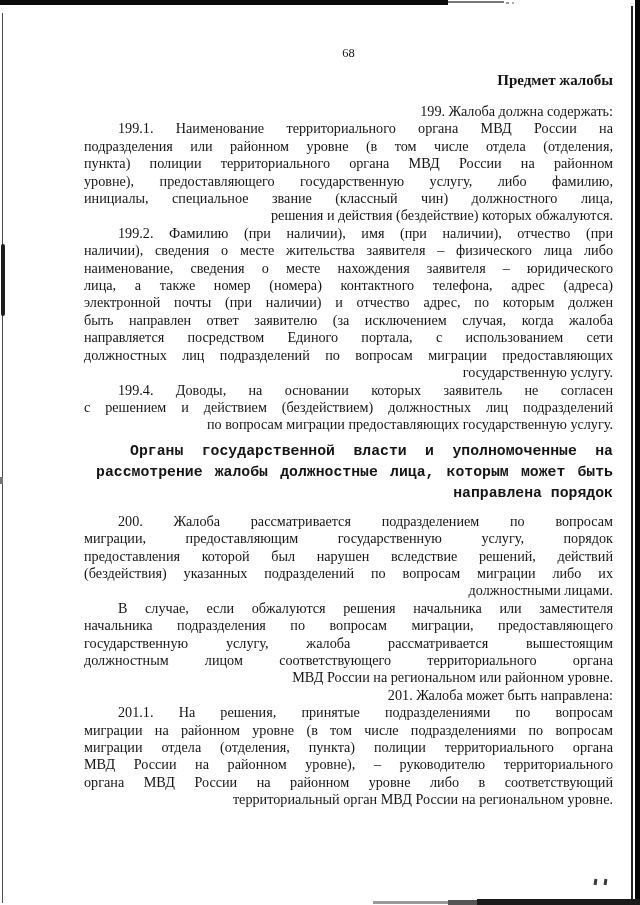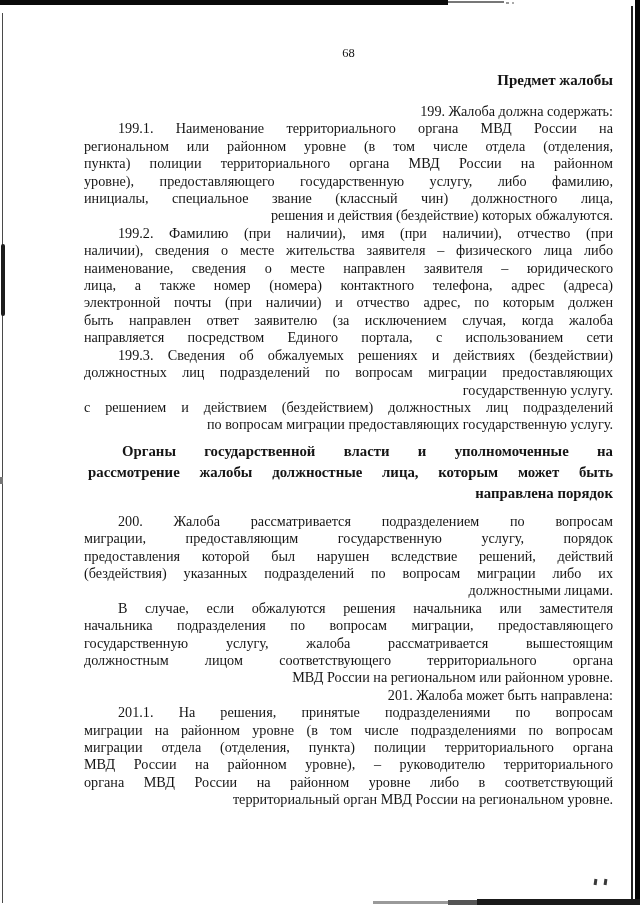--- a/index.html
+++ b/index.html
@@ -27,21 +27,21 @@
   .speck-b{left:604px;top:879px;width:2.5px;height:6px;background:#3a3a3a;transform:rotate(8deg);}
   
   .content{position:absolute;left:84px;top:0;width:529px;}
   .pagenum{margin-top:46px;text-align:center;font-size:12.5px;line-height:15px;}
   .ln{font-size:14.2px;line-height:17.4px;white-space:nowrap;text-align:right;}
   .ln.j{text-align:justify;text-align-last:justify;}
   .ln.ind{text-indent:34px;}
   .ln.b{font-weight:bold;}
   .h-first .ln{font-size:15px;line-height:20px;}
   .h-first{margin:9px 0 13px 0;}
-  .h-later{margin:7px 0 9px 4px;}
+  .h-later{margin:7px 0 9px 12px;font-family:Liberation Mono, monospace;}
   .h-later .ln{font-size:14.8px;line-height:21px;}
 </style>
 </head>
 <body>
 
 <div class="page">
 
   <div class="art top-bar-main"></div>
   <div class="art top-bar-fade"></div>
   <div class="art top-speck-1"></div>
@@ -62,41 +62,41 @@
     <div id="doc-sections">
         <div>
           <div class="h-first">
             <div class="ln b ind">Предмет жалобы</div>
           </div>
           <div>
             <div class="ln ind">199. Жалоба должна содержать:</div>
           </div>
           <div>
             <div class="ln ind j">199.1. Наименование территориального органа МВД России на</div>
-            <div class="ln j">региональном или районном уровне (в том числе отдела (отделения,</div>
+            <div class="ln j">подразделения или районном уровне (в том числе отдела (отделения,</div>
             <div class="ln j">пункта) полиции территориального органа МВД России на районном</div>
             <div class="ln j">уровне), предоставляющего государственную услугу, либо фамилию,</div>
             <div class="ln j">инициалы, специальное звание (классный чин) должностного лица,</div>
             <div class="ln">решения и действия (бездействие) которых обжалуются.</div>
           </div>
           <div>
             <div class="ln ind j">199.2. Фамилию (при наличии), имя (при наличии), отчество (при</div>
             <div class="ln j">наличии), сведения о месте жительства заявителя – физического лица либо</div>
-            <div class="ln j">наименование, сведения о месте направлен заявителя – юридического</div>
+            <div class="ln j">наименование, сведения о месте нахождения заявителя – юридического</div>
             <div class="ln j">лица, а также номер (номера) контактного телефона, адрес (адреса)</div>
             <div class="ln j">электронной почты (при наличии) и отчество адрес, по которым должен</div>
             <div class="ln j">быть направлен ответ заявителю (за исключением случая, когда жалоба</div>
             <div class="ln j">направляется посредством Единого портала, с использованием сети</div>
           </div>
           <div>
-            <div class="ln ind j">199.3. Сведения об обжалуемых решениях и действиях (бездействии)</div>
             <div class="ln j">должностных лиц подразделений по вопросам миграции предоставляющих</div>
             <div class="ln">государственную услугу.</div>
           </div>
           <div>
+            <div class="ln ind j">199.4. Доводы, на основании которых заявитель не согласен</div>
             <div class="ln j">с решением и действием (бездействием) должностных лиц подразделений</div>
             <div class="ln">по вопросам миграции предоставляющих государственную услугу.</div>
           </div>
         </div>
         <div>
           <div class="h-later">
             <div class="ln b ind j">Органы государственной власти и уполномоченные на</div>
             <div class="ln b j">рассмотрение жалобы должностные лица, которым может быть</div>
             <div class="ln b">направлена порядок</div>
           </div>

